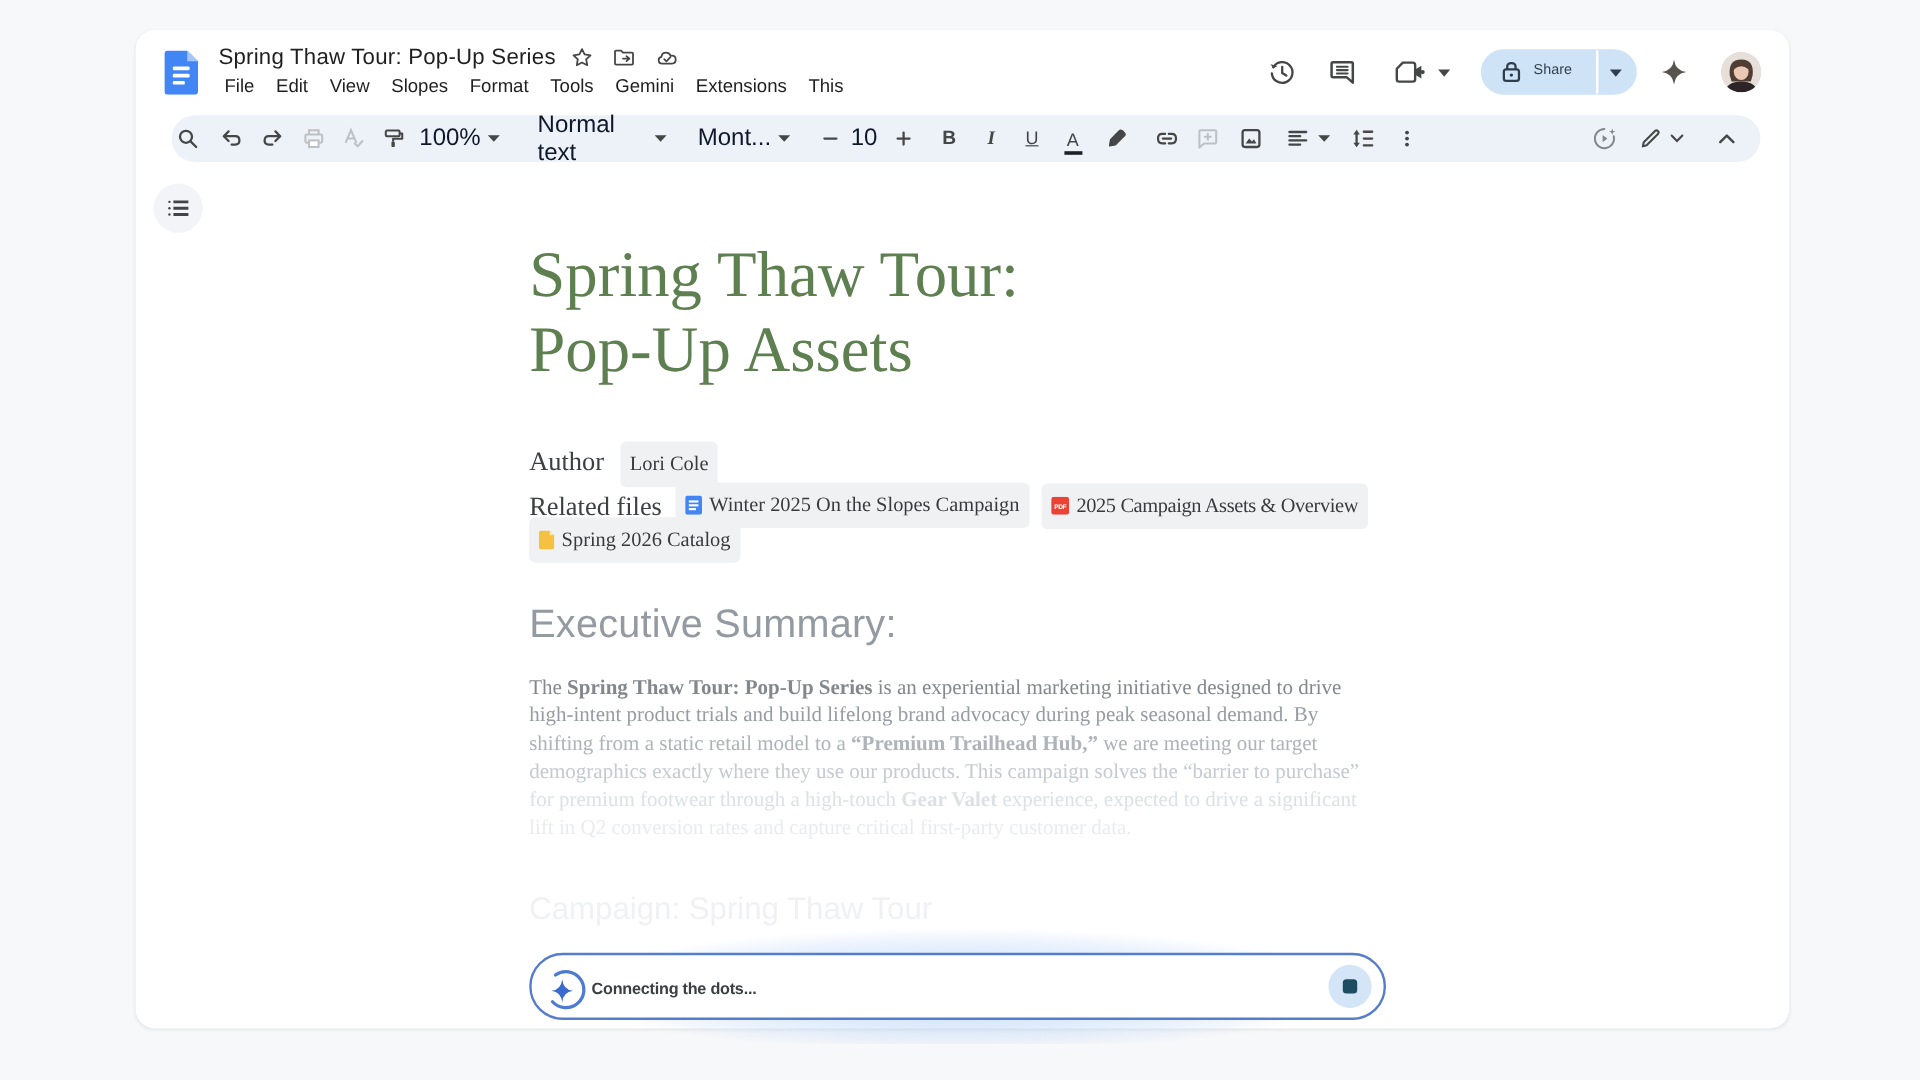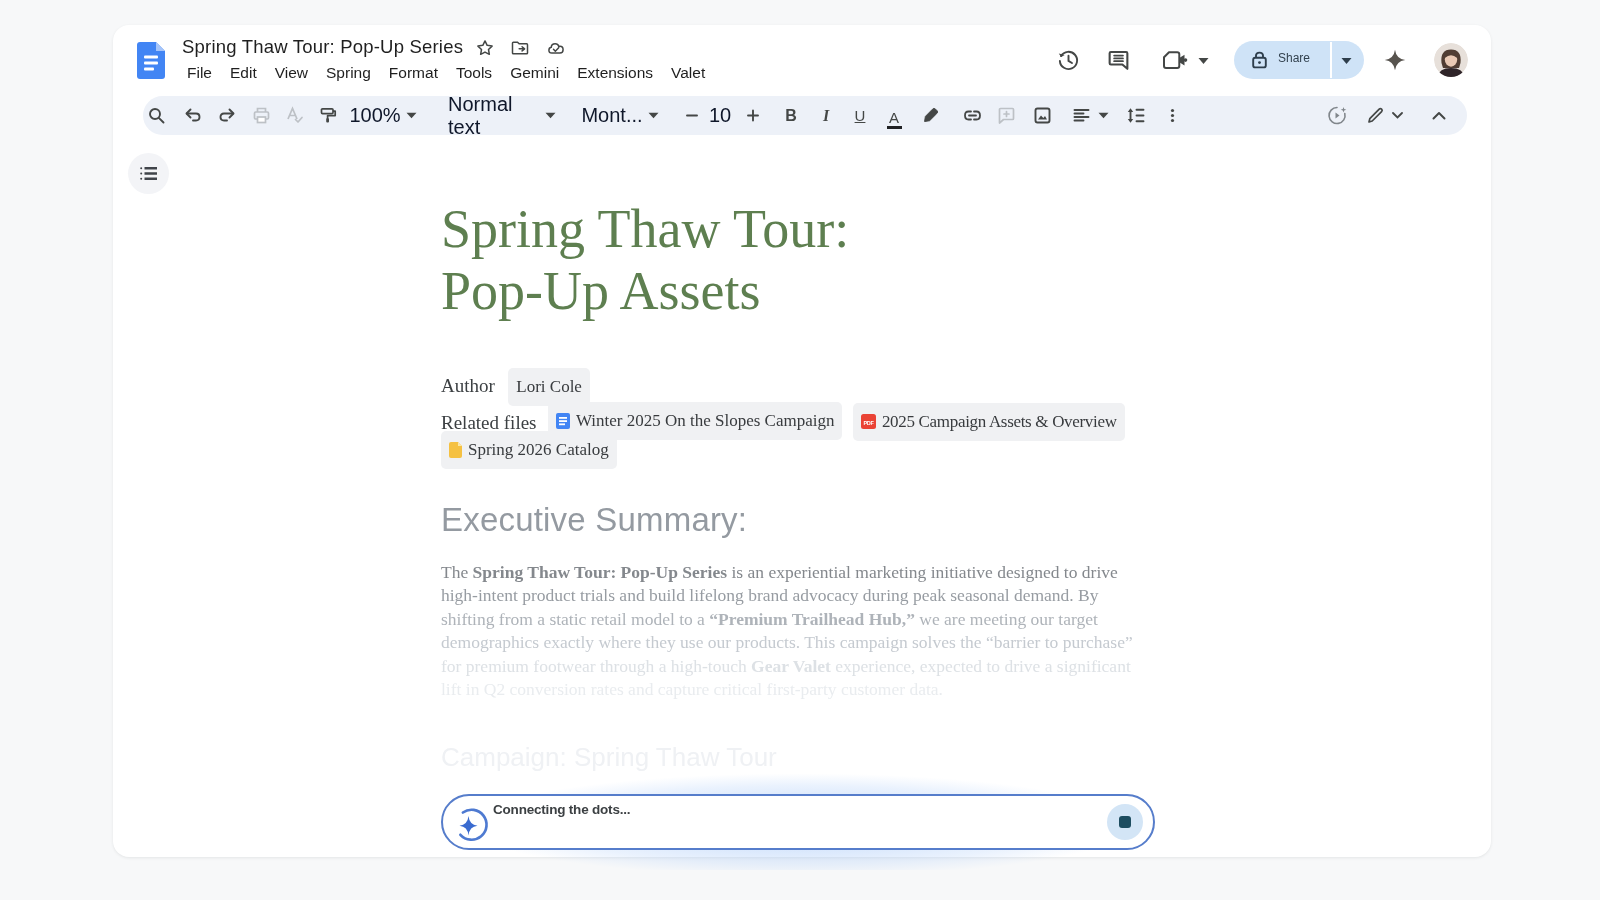--- a/index.html
+++ b/index.html
@@ -19,47 +19,47 @@
   .share .txt { position:absolute; left:44px; top:10px; font-size:12px; font-weight:500; color:#33424f; }
   .avatar { position:absolute; left:1434px; top:43px; width:34px; height:34px; border-radius:50%; overflow:hidden; }
   
   .toolbar { position:absolute; left:143px; top:96px; width:1324px; height:39px; background:#edf1f8; border-radius:20px; }
   .ticon { position:absolute; top:0; height:39px; display:flex; align-items:center; justify-content:center; }
   .tb-txt { font-size:20px; color:#0f172a; }
   
   .tabbtn { position:absolute; left:128px; top:153px; width:41px; height:41px; border-radius:50%; background:#f3f4f7; display:flex; align-items:center; justify-content:center; }
   
   .h1 { position:absolute; left:441px; font-family:"Liberation Serif", serif; font-weight:400; color:#5e7f50; font-size:54px; letter-spacing:0; line-height:54px; }
-  .label { font-family:"Liberation Serif", serif; font-size:19px; color:#3c4043; }
+  .label { font-family:"Liberation Serif", serif; font-size:22px; color:#3c4043; }
   .chip { display:inline-flex; align-items:center; background:#f0f1f3; border-radius:5px; padding:19px 8px; font-family:"Liberation Serif", serif; font-size:17px; color:#383b3e; height:25px; white-space:nowrap; }
   .chip svg { margin-right:6px; flex:none; }
   .execsum { position:absolute; left:441px; top:501px; font-size:33px; color:#949aa1; letter-spacing:.2px; }
   .para { position:absolute; left:441px; top:561px; width:780px; white-space:nowrap; font-family:"Liberation Serif", serif; font-size:17.5px; line-height:23.4px; color:#83878c; }
   .para b { font-weight:700; }
   .ghost { position:absolute; left:441px; top:742px; font-size:26px; color:#eff1f4; z-index:5; }
   
   .glow { position:absolute; left:420px; top:770px; width:760px; height:100px; background:radial-gradient(ellipse 58% 68% at 50% 55%, rgba(150,190,248,.65), rgba(185,212,250,.30) 58%, rgba(255,255,255,0) 76%); }
   .gpill { position:absolute; left:441px; top:794px; width:714px; height:56px; background:#ffffff; border:2px solid #567dcb; border-radius:28px; }
-  .gpill .gtxt { position:absolute; left:50px; top:6px; font-size:13.5px; font-weight:700; color:#3c4043; letter-spacing:-0.2px; }
+  .gpill .gtxt { position:absolute; left:50px; top:20px; font-size:13.5px; font-weight:700; color:#3c4043; letter-spacing:-0.2px; }
   .stopbtn { position:absolute; left:664px; top:8px; width:36px; height:36px; border-radius:50%; background:#d3e5f6; }
   .stopbtn .sq { position:absolute; left:12px; top:12px; width:12px; height:12px; border-radius:3px; background:#1d4d60; }
 </style>
 </head>
 <body>
 <div class="winbg"></div>
 
 <svg class="abs" style="left:137px; top:42px;" width="28" height="37" viewBox="0 0 28 37">
   <path d="M3 0 L19 0 L28 9 L28 34 Q28 37 25 37 L3 37 Q0 37 0 34 L0 3 Q0 0 3 0 Z" fill="#4285f4"></path>
   <path d="M19 0 L28 9 L19 9 Z" fill="#a6c5fa"></path>
   <rect x="7" y="13.5" width="14" height="3" rx="1" fill="#ffffff"></rect>
   <rect x="7" y="19.5" width="14" height="3" rx="1" fill="#ffffff"></rect>
   <rect x="7" y="25.5" width="10" height="3" rx="1" fill="#ffffff"></rect>
 </svg>
 <div class="doctitle">Spring Thaw Tour: Pop-Up Series</div>
-<div class="menus"><span>File</span><span>Edit</span><span>View</span><span>Spring</span><span>Format</span><span>Tools</span><span>Gemini</span><span>Extensions</span><span>Valet</span></div>
+<div class="menus"><span>File</span><span>Edit</span><span>View</span><span>Slopes</span><span>Format</span><span>Tools</span><span>Gemini</span><span>Extensions</span><span>This</span></div>
 
 <svg class="hdr-ic" style="left:475px; top:38px;" width="20" height="20" viewBox="0 0 24 24" fill="none" stroke="#444746" stroke-width="1.8">
     <path d="M12 3.5l2.6 5.3 5.9.9-4.3 4.1 1 5.8-5.2-2.7-5.2 2.7 1-5.8-4.3-4.1 5.9-.9z" stroke-linejoin="round"></path>
   </svg>
 <svg class="hdr-ic" style="left:510px; top:38px;" width="20" height="20" viewBox="0 0 24 24" fill="none" stroke="#444746" stroke-width="1.8">
     <path d="M3 6 Q3 5 4 5 L9 5 L11 7 L20 7 Q21 7 21 8 L21 18 Q21 19 20 19 L4 19 Q3 19 3 18 Z"></path>
     <path d="M11 13 h6 M14.5 10.5 L17.5 13 L14.5 15.5" stroke-linecap="round" stroke-linejoin="round"></path>
   </svg>
 <svg class="hdr-ic" style="left:545px; top:38px;" width="22" height="20" viewBox="0 0 24 24" fill="none" stroke="#444746" stroke-width="1.8">
     <path d="M7 18 Q3.5 18 3.5 14.6 Q3.5 11.6 6.3 11.2 Q6.6 7 11 7 Q14.4 7 15.4 10.2 Q16 10 16.8 10 Q20.5 10 20.5 14 Q20.5 18 16.8 18 Z" stroke-linejoin="round"></path>

